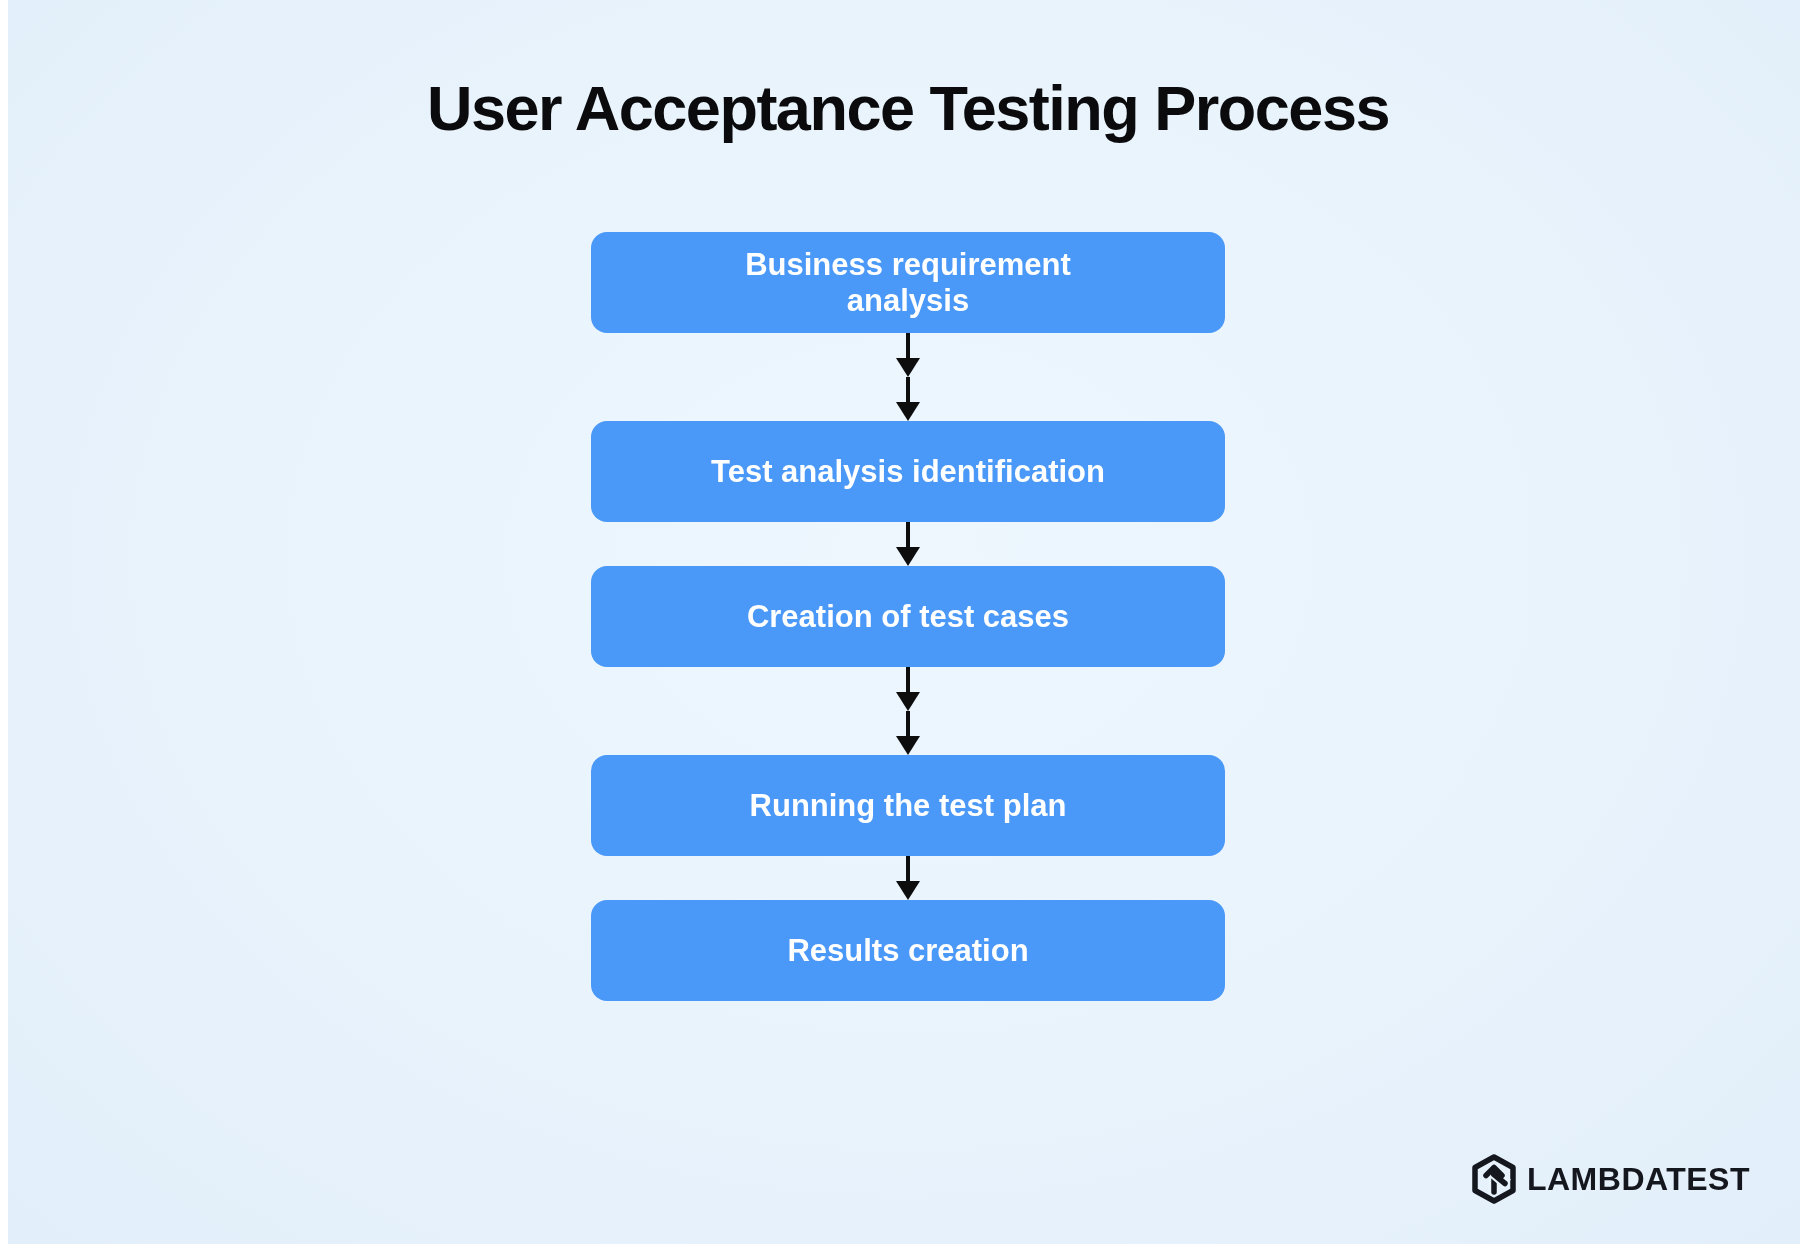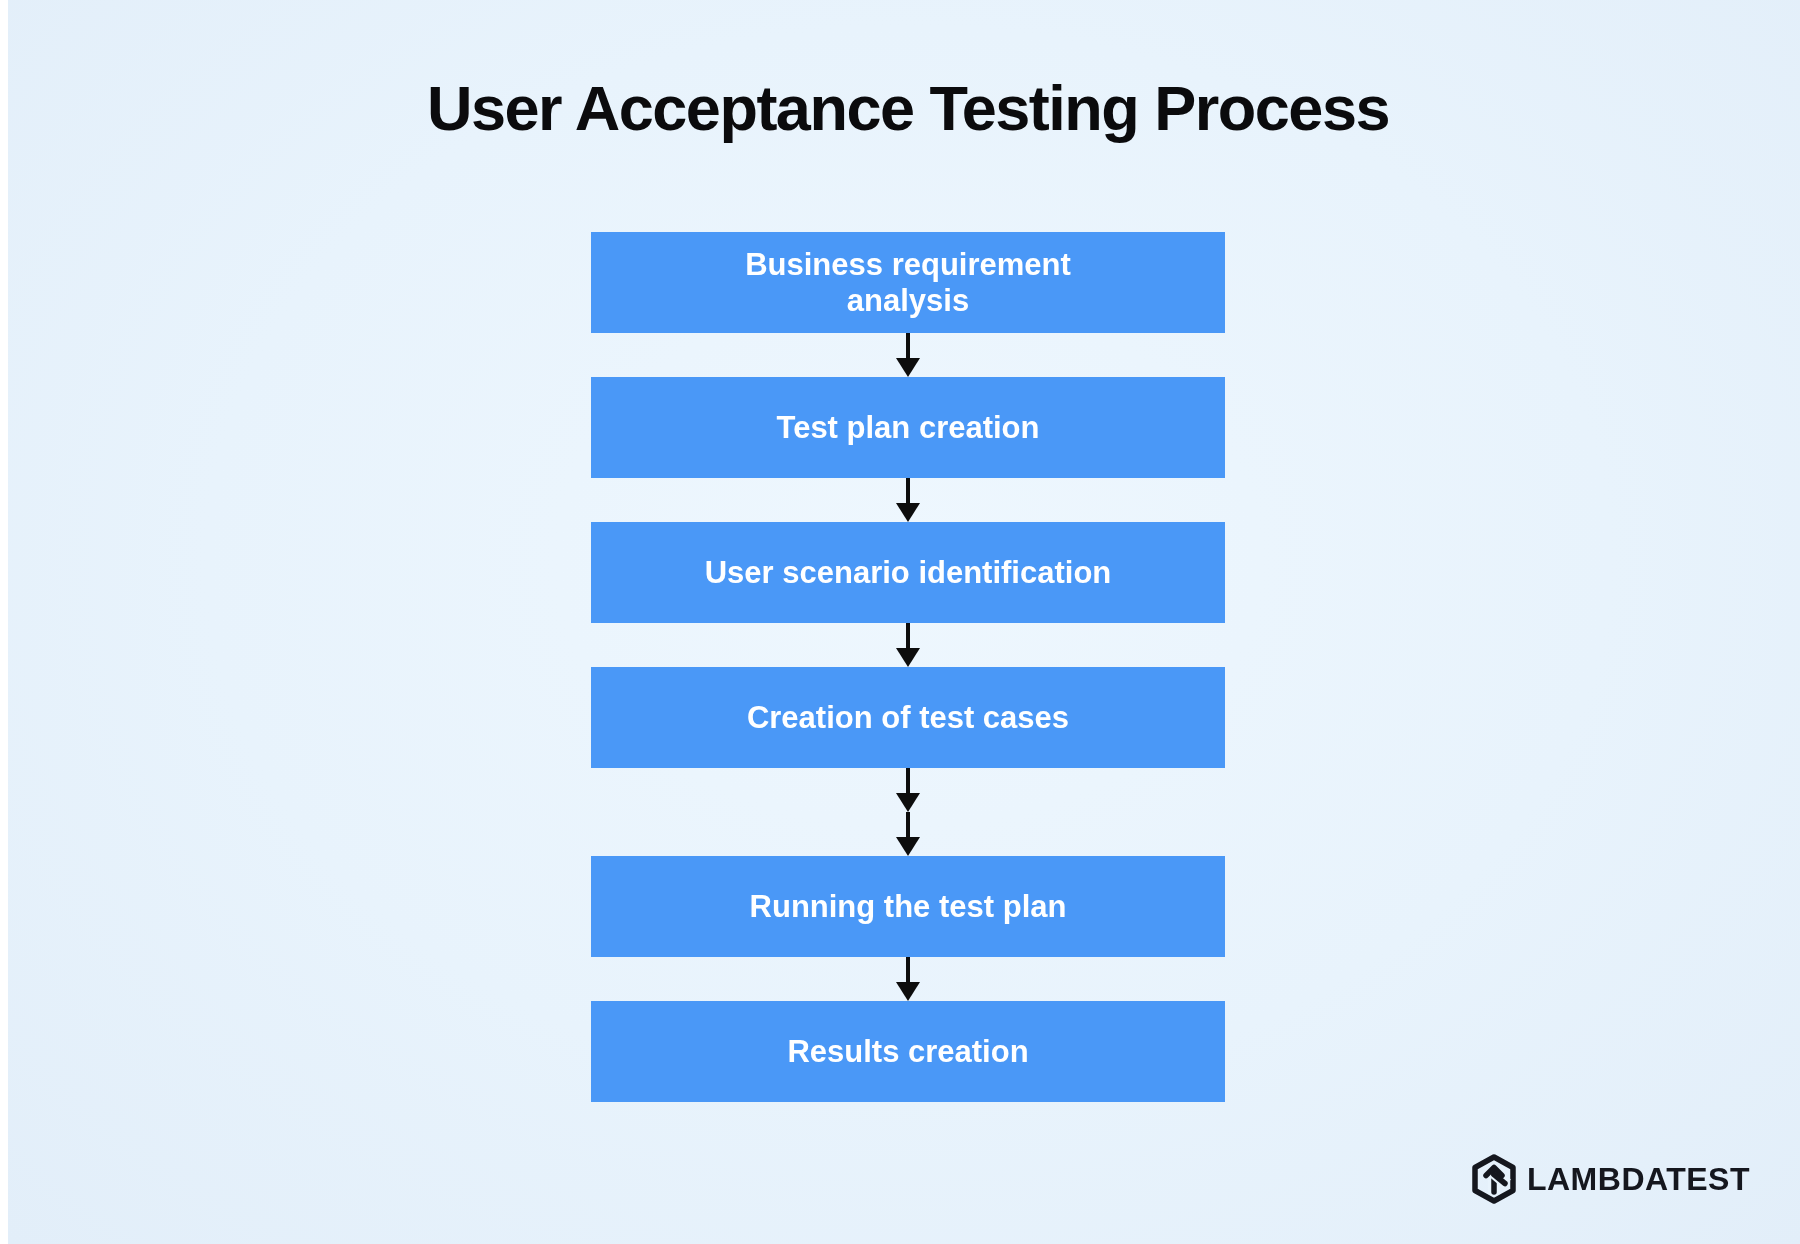--- a/index.html
+++ b/index.html
@@ -41,21 +41,21 @@
     transform: translateX(-50%);
     width: 634px;
     display: flex;
     flex-direction: column;
     align-items: center;
   }
   .flow-step {
     width: 634px;
     height: 101px;
     background: var(--box);
-    border-radius: 0;
+    border-radius: 16px;
     display: flex;
     align-items: center;
     justify-content: center;
     text-align: center;
     color: var(--box-text);
     font-size: 31px;
     font-weight: 700;
     line-height: 1.15;
     white-space: pre-line;
   }
@@ -101,26 +101,25 @@
 
   <h1 class="page-title">User Acceptance Testing Process</h1>
 
   <div class="flow" id="flow">
       <div class="flow-step">Business requirement
 analysis</div>
       <div class="flow-arrow">
         <div class="stem"></div>
         <div class="head"></div>
       </div>
-      <div class="flow-step">Test plan creation</div>
       <div class="flow-arrow">
         <div class="stem"></div>
         <div class="head"></div>
       </div>
-      <div class="flow-step">User scenario identification</div>
+      <div class="flow-step">Test analysis identification</div>
       <div class="flow-arrow">
         <div class="stem"></div>
         <div class="head"></div>
       </div>
       <div class="flow-step">Creation of test cases</div>
       <div class="flow-arrow">
         <div class="stem"></div>
         <div class="head"></div>
       </div>
       <div class="flow-arrow">

